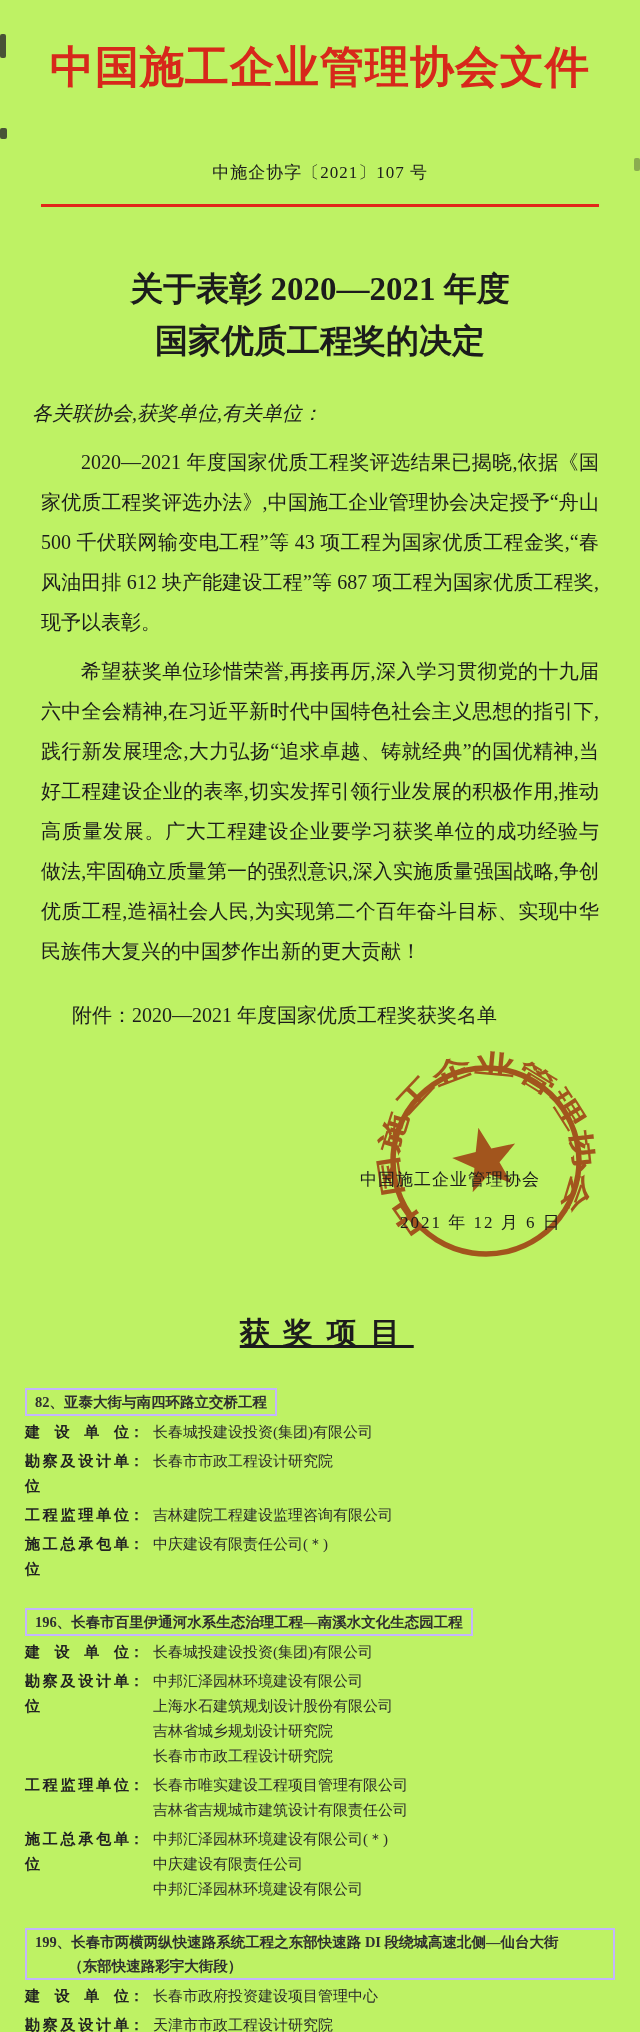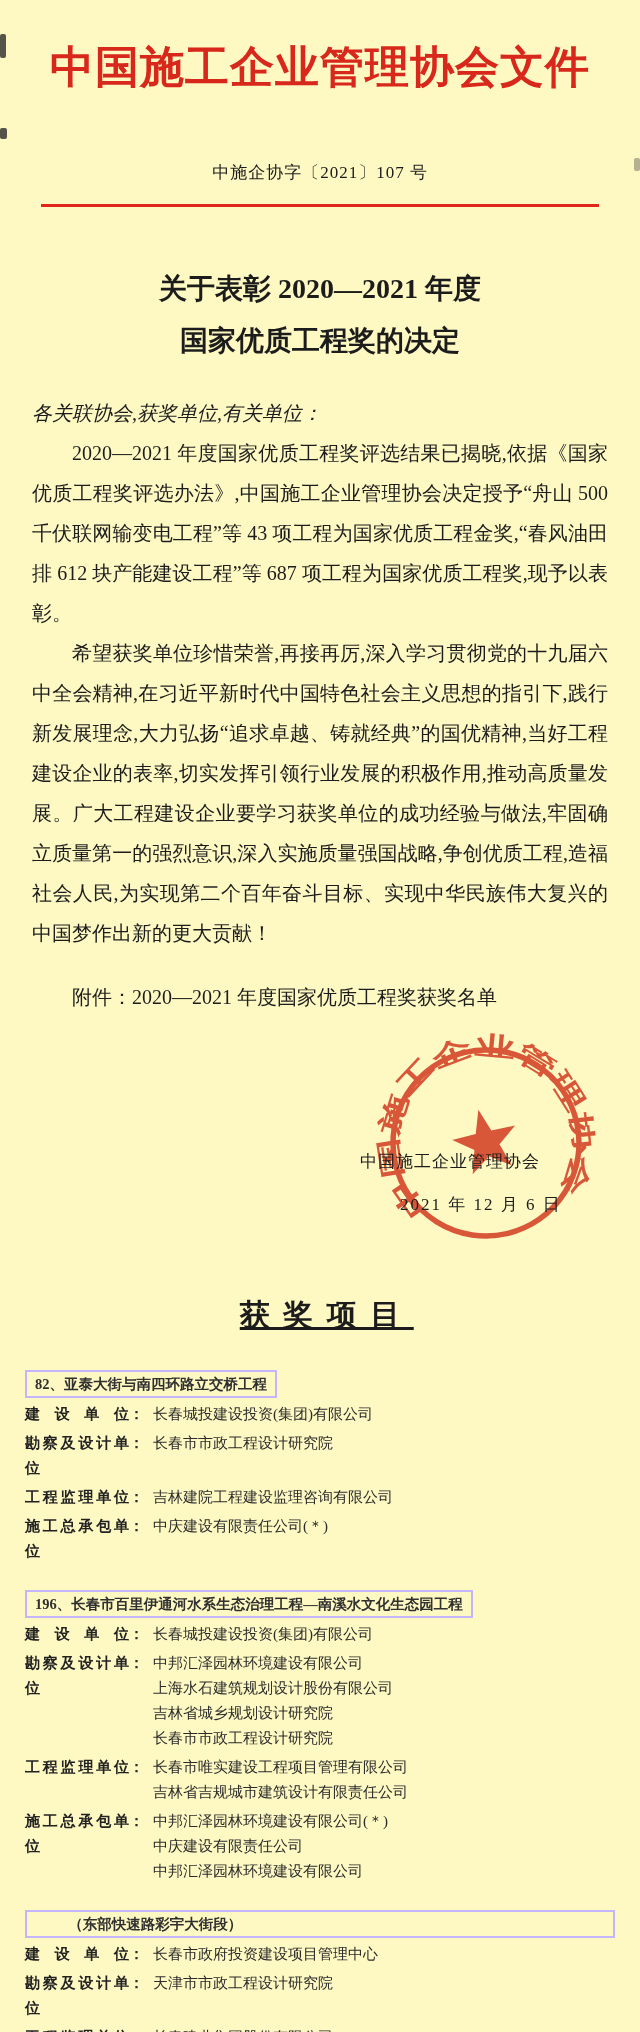--- a/index.html
+++ b/index.html
@@ -1,39 +1,39 @@
 <!DOCTYPE html>
 <html><head>
 <meta charset="utf-8">
 <style>
   html,body { margin:0; padding:0; background:#ffffff; }
   #page {
     position:relative; width:640px; height:2032px; margin:0 auto;
-    background:#fef9c3; overflow:hidden;
+    background:#bef264; overflow:hidden;
     font-family:"Liberation Serif","DejaVu Serif",serif;
     color:#1c1c1c;
   }
   .scan-mark { position:absolute; background:#2a2a2a; border-radius:2px; opacity:.8; }
   .mark1 { left:0; top:34px; width:6px; height:24px; }
   .mark2 { left:0; top:128px; width:7px; height:11px; }
   .mark3 { right:0; top:158px; width:6px; height:13px; opacity:.35; }
 
   .masthead {
     margin:0; padding-top:40px; text-align:center;
     font-size:44px; font-weight:bold; color:#d7281b;
     letter-spacing:1px; line-height:1.25; white-space:nowrap;
   }
   .doc-number { margin-top:66px; text-align:center; font-size:17px; letter-spacing:1px; }
   .rule { margin:20px auto 0 auto; width:558px; height:3px; background:#e2271a; }
 
-  .doc-title { margin-top:56px; text-align:center; font-size:28px; font-weight:bold; line-height:52px; }
+  .doc-title { margin-top:56px; text-align:center; font-size:33px; font-weight:bold; line-height:52px; }
 
   .body-text { margin:26px 32px 0 32px; font-size:20px; line-height:40px; text-align:justify; }
   .salutation { margin:0;font-style:italic; }
-  .para { margin:0; text-indent:2em; }
+  .para { margin:9px; text-indent:2em; }
   .attachment { margin:24px 32px 0 32px; font-size:20px; line-height:40px; text-indent:2em; }
 
   .sig-block { position:relative; height:250px; }
   .sig-org  { position:absolute; top:133px; left:360px; font-size:17px; letter-spacing:1px; }
   .sig-date { position:absolute; top:176px; left:400px; font-size:17px; letter-spacing:2px; }
   .seal {
     position:absolute; top:12px; left:372px; width:228px; height:228px;
     opacity:.87; mix-blend-mode:multiply; pointer-events:none;
   }
 
@@ -156,20 +156,21 @@
           <span class="plabel">施工总承包单位</span>
           <span class="pcolon">：</span>
           <div class="pvalues">
             <div class="pline">中邦汇泽园林环境建设有限公司(＊)</div>
             <div class="pline">中庆建设有限责任公司</div>
             <div class="pline">中邦汇泽园林环境建设有限公司</div>
           </div>
         </div></div>
       <div class="project">
         <div class="ptitle full">
+          <span class="tline">199、长春市两横两纵快速路系统工程之东部快速路 DI 段绕城高速北侧—仙台大街</span>
           <span class="tline tline2">（东部快速路彩宇大街段）</span>
         </div>
         <div class="prow">
           <span class="plabel">建设单位</span>
           <span class="pcolon">：</span>
           <div class="pvalues">
             <div class="pline">长春市政府投资建设项目管理中心</div>
           </div>
         </div>
         <div class="prow">

